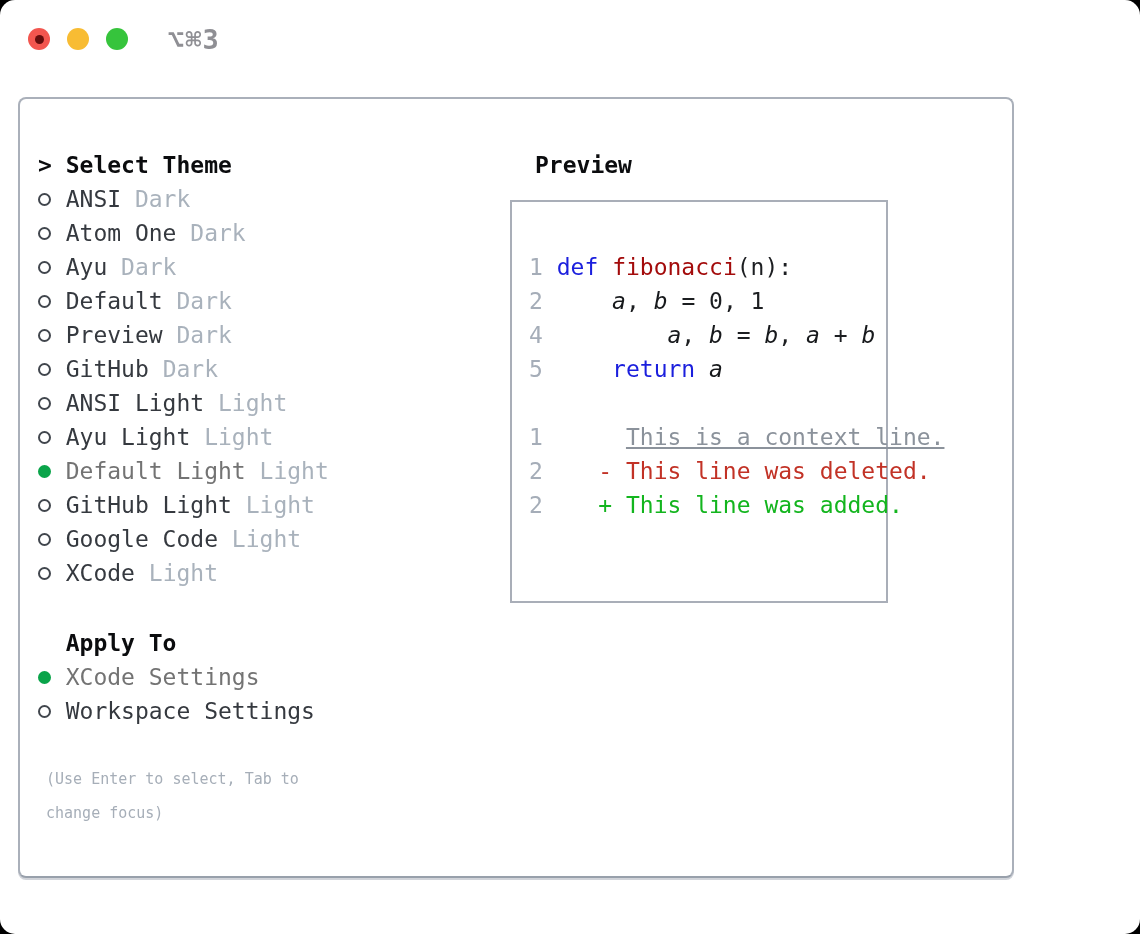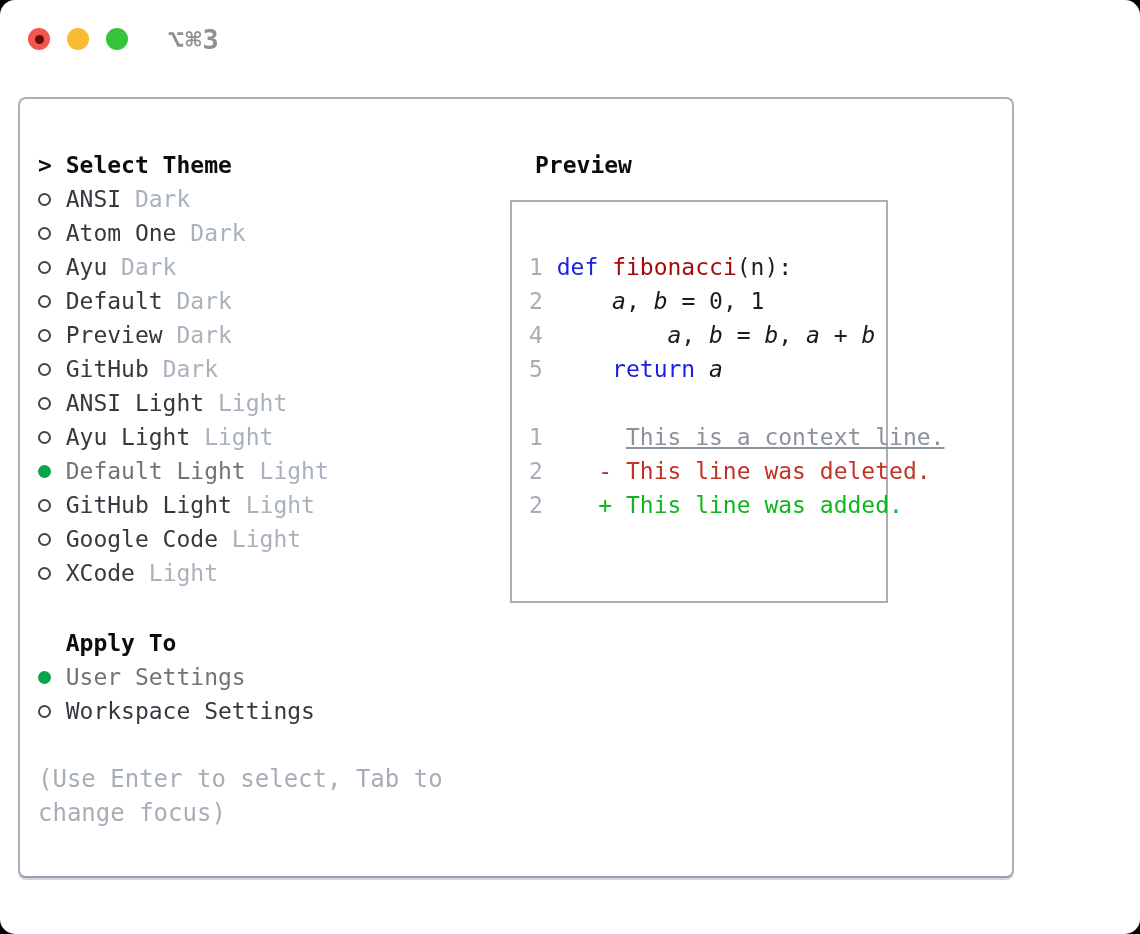--- a/index.html
+++ b/index.html
@@ -25,21 +25,21 @@
   .dot{width:11px;height:11px;border:2px solid #41464d;border-radius:50%;box-sizing:border-box;
        width:13px;height:13px;}
   .row.sel .dot{background:#0aa44a;border-color:#0aa44a;}
   .row.sel .nm{color:#737373;}
   .nm{color:#35393f;}
   .vr{color:#a9b2bc;}
   .hd{font-weight:bold;color:#0b0c0e;}
   .focus-caret{font-weight:bold;color:#0b0c0e;}
   .theme-list{position:absolute;left:18px;top:49px;}
   .apply-list{position:absolute;left:18px;top:527px;}
-  .help{position:absolute;left:18px;top:663px;font-size:24px;line-height:34px;
+  .help{position:absolute;left:26px;top:663px;font-size:15px;line-height:34px;
         color:#a6aeb8;white-space:pre-line;}
   
   .preview-title{position:absolute;left:480px;top:49px;height:34px;line-height:34px;
                  font-size:23px;font-weight:bold;color:#0b0c0e;margin-left:35px;}
   .preview-box{position:absolute;left:490px;top:101px;width:378px;height:403px;box-sizing:border-box;
                border:2px solid #a9aeb8;background:#fff;}
   .preview-lines{padding:48px 0 0 17px;}
   .tline{height:34px;line-height:34px;font-size:23px;white-space:pre;color:#1c1e21;}
   .tline .ln{color:#a5adb8;}
   .tline .pl{color:#1c1e21;}
@@ -109,21 +109,21 @@
   </div>
         </div>
     </div>
 
     <div class="apply-list">
       <div class="row">
         <span class="marker"></span><span class="hd">Apply To</span>
       </div>
       <div id="apply-host">
           <div class="row sel">
-    <span class="marker"><span class="dot"></span></span><span class="nm">User Settings</span>
+    <span class="marker"><span class="dot"></span></span><span class="nm">XCode Settings</span>
   </div>
           <div class="row">
     <span class="marker"><span class="dot"></span></span><span class="nm">Workspace Settings</span>
   </div>
         </div>
     </div>
 
     <div class="help">(Use Enter to select, Tab to
 change focus)</div>
 

